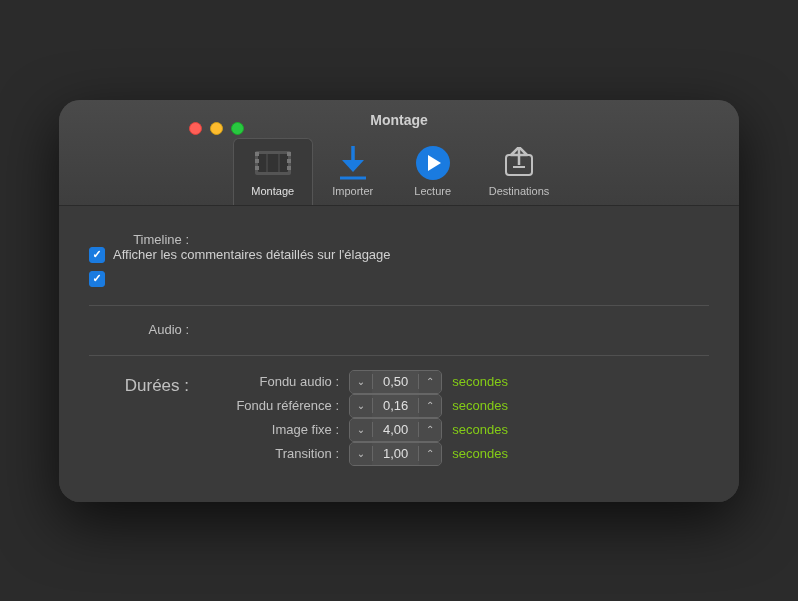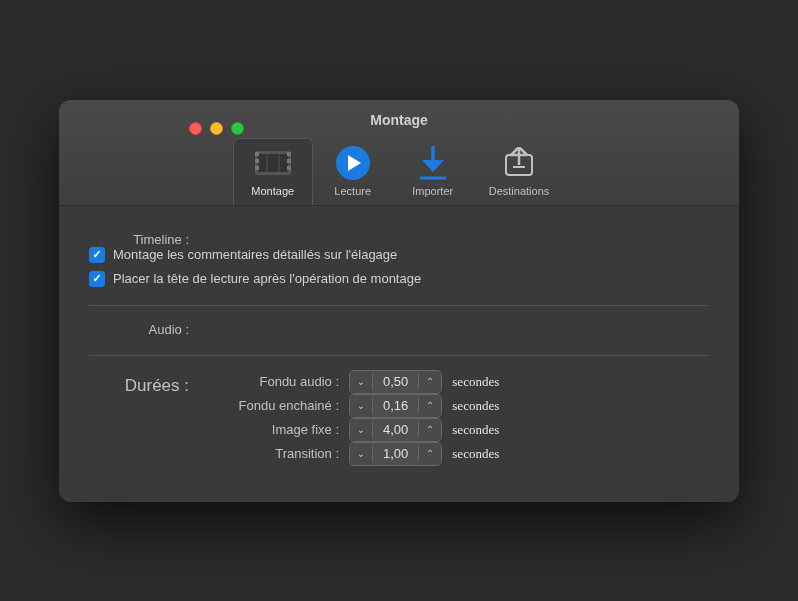--- a/index.html
+++ b/index.html
@@ -10,21 +10,21 @@
       width: 798px;
       height: 601px;
       display: flex;
       align-items: center;
       justify-content: center;
     }
 
     .window {
       width: 680px;
       background: #3a3a3a;
-      border-radius: 12px;
+      border-radius: 21px;
       box-shadow: 0 20px 60px rgba(0,0,0,0.7);
       overflow: hidden;
     }
 
     .title-bar {
       background: linear-gradient(180deg, #4a4a4a 0%, #3e3e3e 100%);
       padding: 12px 16px 0 16px;
       display: flex;
       flex-direction: column;
       align-items: center;
@@ -246,22 +246,21 @@
       color: #e0e0e0;
       padding: 0 10px;
       min-width: 40px;
       text-align: right;
       border-left: 1px solid #666;
       border-right: 1px solid #666;
     }
 
     .duree-unit {
       font-size: 13px;
-      color: #e5e5e5;
-      font-family: Liberation Serif, serif;
+      color: #84cc16;
     }
 
     .divider {
       height: 1px;
       background: #505050;
       margin: 4px 0 14px 0;
     }
   </style>
 </head>
 <body>
@@ -294,36 +293,36 @@
 
             <line x1="12" y1="5" x2="12" y2="23" stroke="#555" stroke-width="1"></line>
             <line x1="24" y1="5" x2="24" y2="23" stroke="#555" stroke-width="1"></line>
           </svg>
         </div>
         <span class="toolbar-label">Montage</span>
       </div>
 
       <div class="toolbar-item">
         <div class="toolbar-icon">
-          <div class="play-circle">
-            <div class="play-triangle"></div>
-          </div>
-        </div>
-        <span class="toolbar-label">Lecture</span>
-      </div>
-
-      <div class="toolbar-item">
-        <div class="toolbar-icon">
           <svg width="30" height="34" viewBox="0 0 30 34">
             <line x1="15" y1="0" x2="15" y2="22" stroke="#1a7be0" stroke-width="3.5"></line>
             <polygon points="4,14 15,26 26,14" fill="#1a7be0"></polygon>
             <line x1="2" y1="32" x2="28" y2="32" stroke="#1a7be0" stroke-width="3"></line>
           </svg>
         </div>
         <span class="toolbar-label">Importer</span>
+      </div>
+
+      <div class="toolbar-item">
+        <div class="toolbar-icon">
+          <div class="play-circle">
+            <div class="play-triangle"></div>
+          </div>
+        </div>
+        <span class="toolbar-label">Lecture</span>
       </div>
 
       <div class="toolbar-item">
         <div class="toolbar-icon">
           <svg width="28" height="32" viewBox="0 0 28 32">
             <rect x="1" y="8" width="26" height="20" rx="3" fill="none" stroke="#c0c0c0" stroke-width="2"></rect>
             <line x1="14" y1="0" x2="14" y2="18" stroke="#c0c0c0" stroke-width="2.5"></line>
             <polygon points="6,8 14,0 22,8" fill="none" stroke="#c0c0c0" stroke-width="2.5" stroke-linejoin="round"></polygon>
             <line x1="8" y1="20" x2="20" y2="20" stroke="#c0c0c0" stroke-width="2"></line>
           </svg>
@@ -335,27 +334,26 @@
 
   <div class="content">
 
     <div class="section">
       <span class="section-label">Timeline :</span>
       <div class="section-content">
         <div class="checkbox-row">
           <div class="checkbox checked">
             <span class="checkmark">✓</span>
           </div>
-          <span class="checkbox-label">Montage les commentaires détaillés sur l'élagage</span>
+          <span class="checkbox-label">Afficher les commentaires détaillés sur l'élagage</span>
         </div>
         <div class="checkbox-row">
           <div class="checkbox checked">
             <span class="checkmark">✓</span>
           </div>
-          <span class="checkbox-label">Placer la tête de lecture après l'opération de montage</span>
         </div>
       </div>
     </div>
 
     <div class="divider"></div>
 
     <div class="section">
       <span class="section-label">Audio :</span>
     </div>
 
@@ -369,21 +367,21 @@
           <span class="duree-row-label">Fondu audio :</span>
           <div class="stepper">
             <div class="stepper-btn">⌄</div>
             <span class="stepper-value">0,50</span>
             <div class="stepper-btn">⌃</div>
           </div>
           <span class="duree-unit">secondes</span>
         </div>
 
         <div class="duree-row">
-          <span class="duree-row-label">Fondu enchainé :</span>
+          <span class="duree-row-label">Fondu référence :</span>
           <div class="stepper">
             <div class="stepper-btn">⌄</div>
             <span class="stepper-value">0,16</span>
             <div class="stepper-btn">⌃</div>
           </div>
           <span class="duree-unit">secondes</span>
         </div>
 
         <div class="duree-row">
           <span class="duree-row-label">Image fixe :</span>

